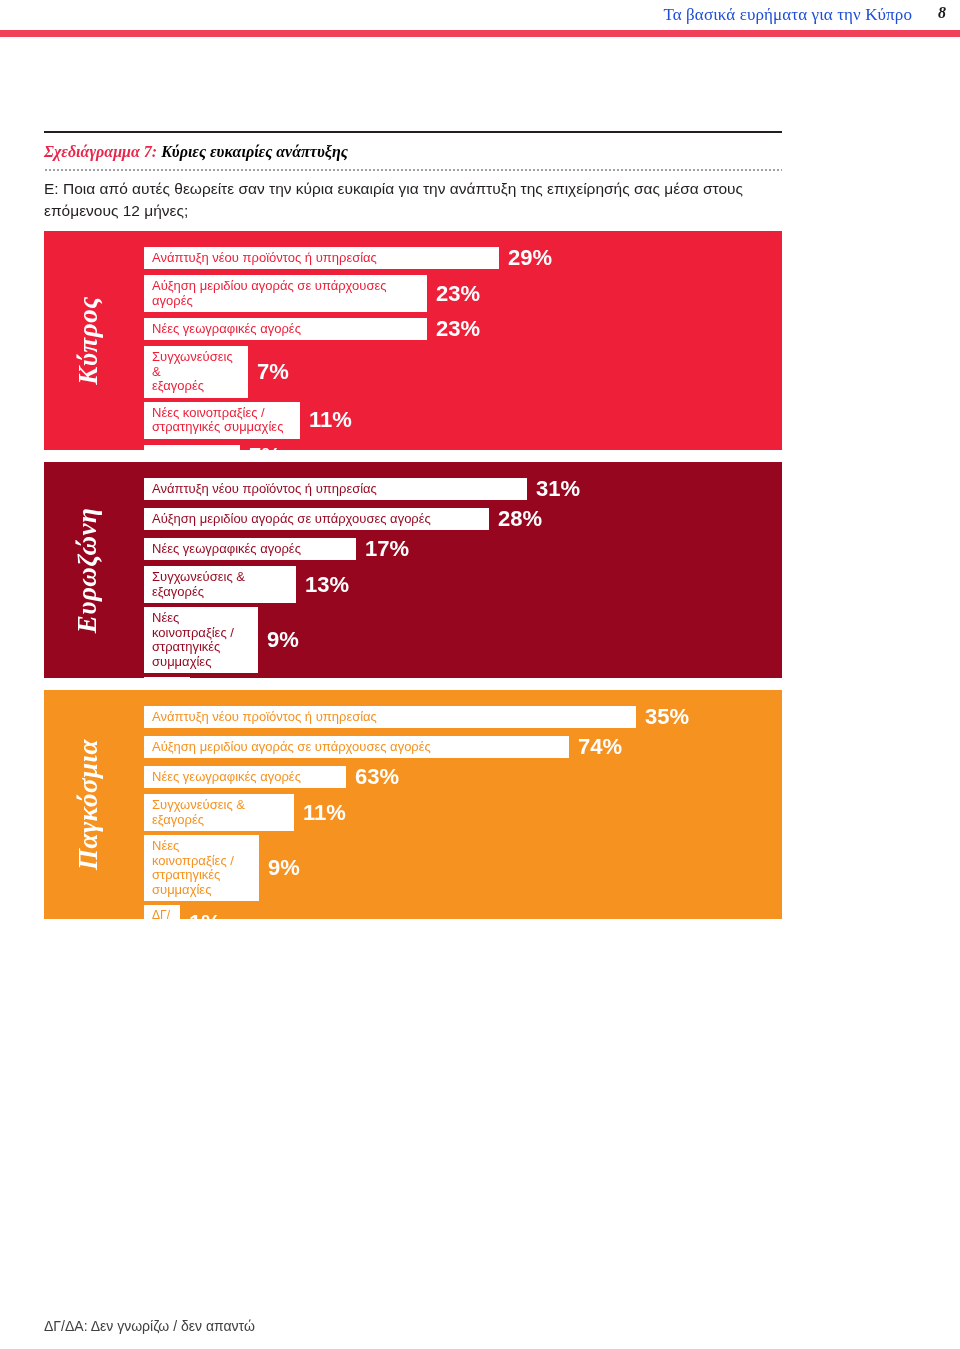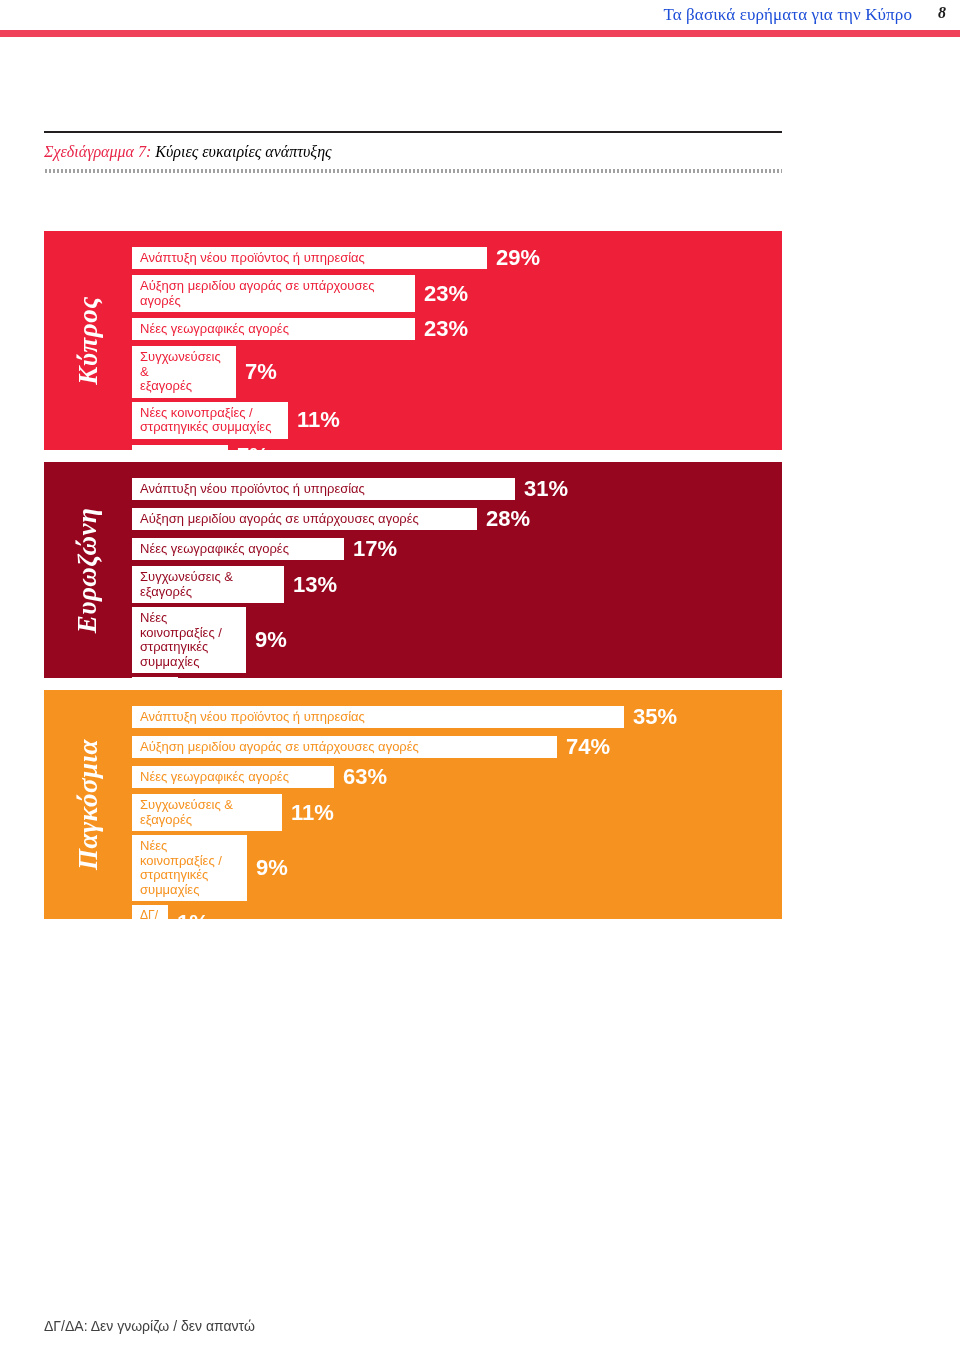--- a/index.html
+++ b/index.html
@@ -63,21 +63,21 @@
     height: 2px;
     background: #231f20;
     width: 738px;
   }
 
   .fig-title {
     padding: 10px 0 8px 0;
     font-family: "Liberation Serif", serif;
     font-size: 16px;
     font-style: italic;
-    font-weight: normal;
+    font-weight: bold;
     white-space: nowrap;
   }
   .fig-title .num { color: #E8264A; }
   .fig-title .name { color: #000000; }
 
   .rule-dotted {
     width: 738px;
     height: 2px;
     background-image: radial-gradient(circle, #9a9a9a 0.7px, transparent 0.8px);
     background-size: 4px 2px;
@@ -129,21 +129,21 @@
     font-family: "Liberation Serif", serif;
     font-style: italic;
     font-weight: bold;
     font-size: 27px;
     color: #ffffff;
     letter-spacing: 0.5px;
   }
 
   .bars {
     position: absolute;
-    left: 88px;
+    left: 100px;
     top: 14px;
     width: 650px;
   }
 
   .bar-row {
     position: relative;
     display: flex;
     align-items: center;
     margin-bottom: 4px;
   }
@@ -195,20 +195,21 @@
   <div class="header-rule"></div>
 </div>
 
 <div class="figure">
   <div class="rule-solid-top"></div>
   <div class="fig-title">
     <span class="num">Σχεδιάγραμμα 7:</span>
     <span class="name">Κύριες ευκαιρίες ανάπτυξης</span>
   </div>
   <div class="rule-dotted"></div>
+  <div class="fig-question">Ε: Ποια από αυτές θεωρείτε σαν την κύρια ευκαιρία για την ανάπτυξη της επιχείρησής σας μέσα στους επόμενους 12 μήνες;</div>
   <div class="rule-dotted"></div>
 </div>
 
 <div class="panels">
 
   <div class="panel panel-cyprus">
     <div class="panel-label">
       <span>Κύπρος</span>
     </div>
     <div class="bars">

